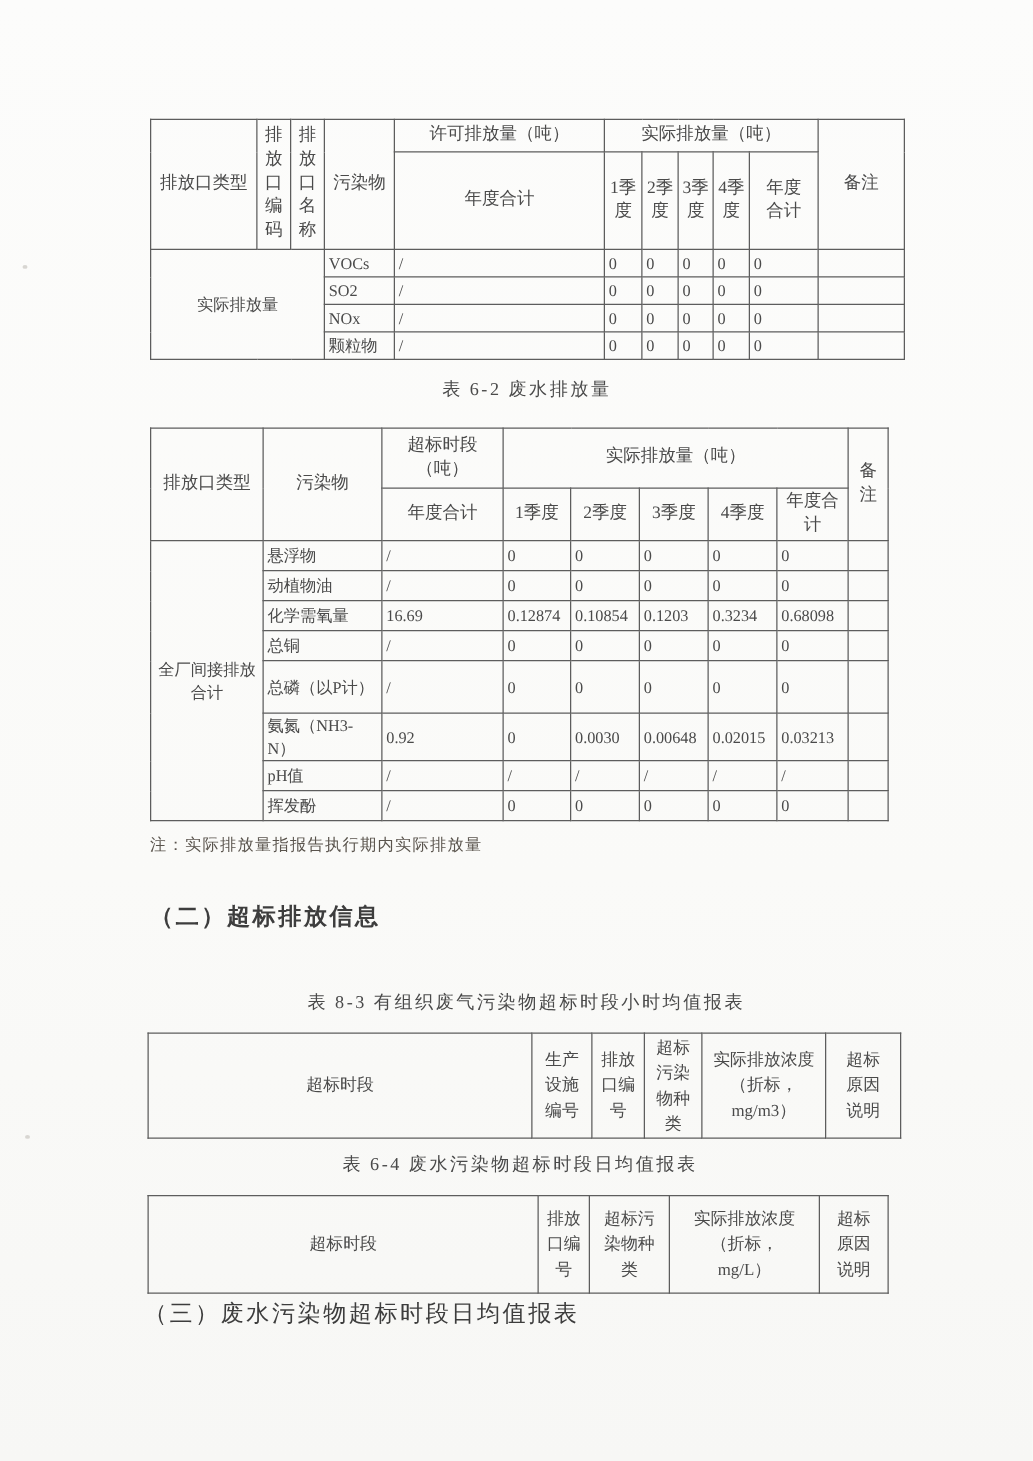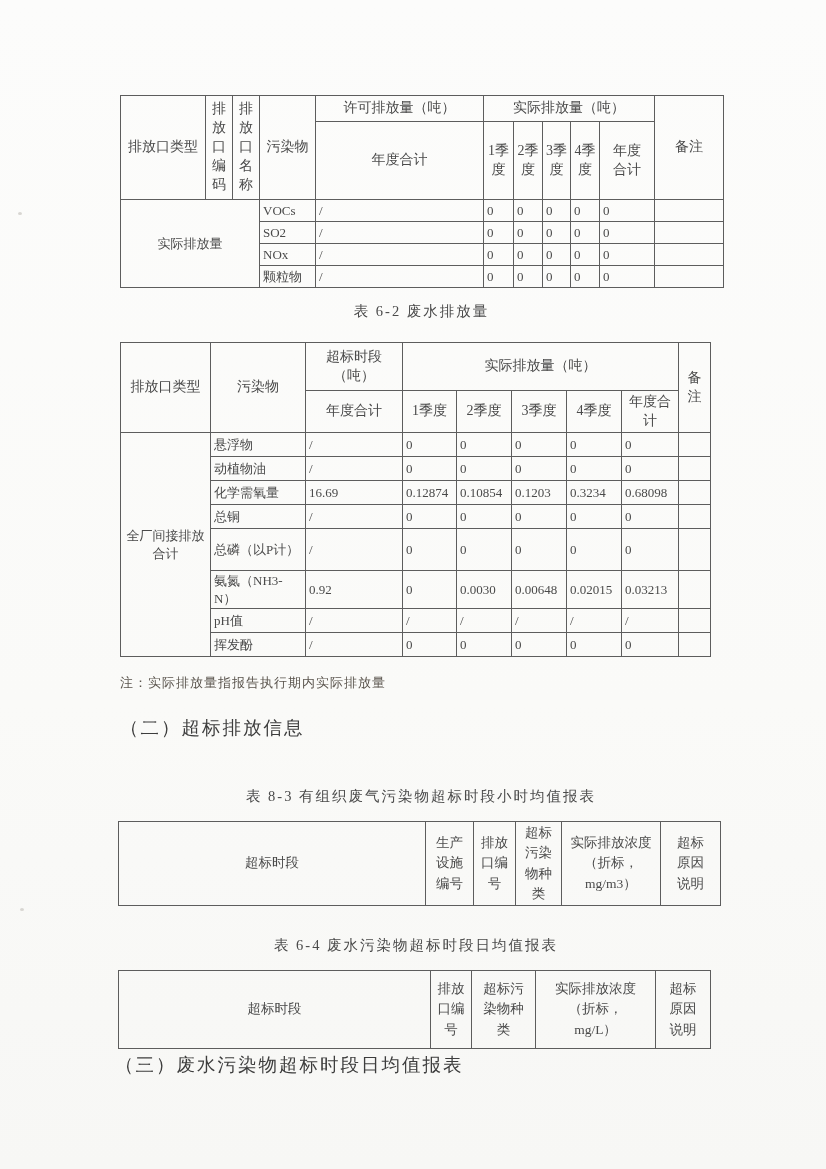--- a/index.html
+++ b/index.html
@@ -40,43 +40,43 @@
   .caption {
     text-align: center;
     font-size: 14.5px;
     color: #4a4a4a;
     letter-spacing: 2px;
   }
   .note {
     font-size: 13px;
     color: #5a544d;
     letter-spacing: 1px;
-    margin-top: 17px;
+    margin-top: 10px;
   }
   .heading {
     font-size: 18.5px;
     color: #3d3d3d;
     letter-spacing: 2px;
   }
 
   .t1 { width: 603px; }
   .t2 { width: 590px; }
   .t3 { width: 602px; margin-left: -2px; }
   .t4 { width: 592px; margin-left: -2px; }
 
   .t1 th, .t2 th { font-size: 14px; }
   .t1 td, .t2 td { font-size: 13px; }
   .t3 th, .t4 th { font-size: 13.5px; line-height: 1.5; }
 
   .cap2 { margin-top: 14px; width: 603px; }
   .tbl2 { margin-top: 21px; }
-  .head2 { margin-top: 23px; }
+  .head2 { margin-top: 35px; font-weight: bold; }
   .cap3 { margin-top: 47px; width: 602px; }
   .tbl3wrap { margin-top: 15px; }
-  .cap4 { margin-top: 30px; width: 592px; }
+  .cap4 { margin-top: 11px; width: 592px; }
   .tbl4wrap { margin-top: 15px; }
   .head3 { margin-top: 3px; margin-left: -5px; }
 
   .speck { position: absolute; background: #d8d6d2; border-radius: 50%; }
 </style>
 </head>
 <body>
 
 <div class="page">
   <div class="speck" style="left:18px; top:212px; width:4px; height:3px;"></div>

